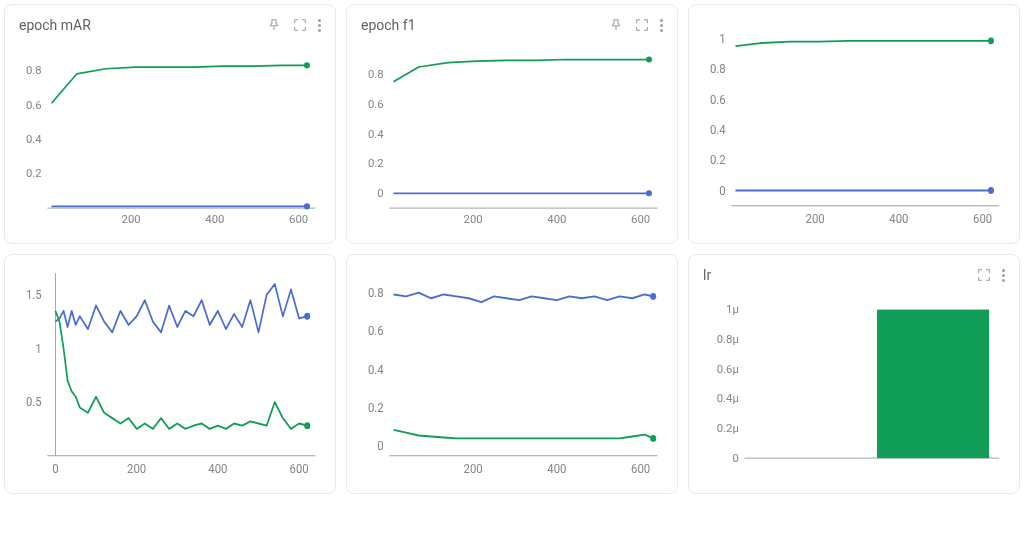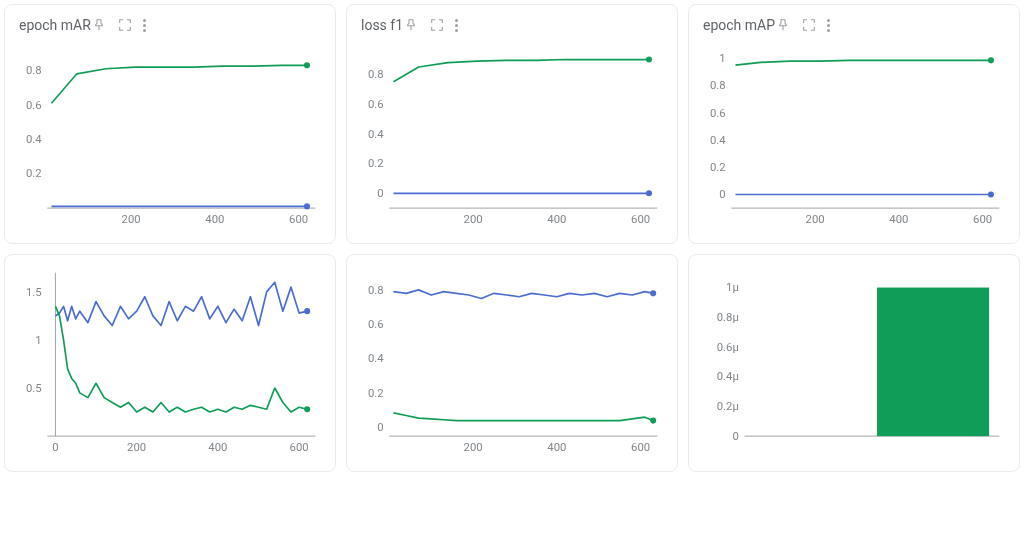--- a/index.html
+++ b/index.html
@@ -20,20 +20,21 @@
     border: 1px solid #e8eaed;
     border-radius: 8px;
     background: #fff;
     padding: 12px 14px 14px 14px;
     display: flex;
     flex-direction: column;
   }
   .card-header {
     display: flex;
     align-items: center;
+    justify-content: space-between;
     margin-bottom: 6px;
   }
   .card-title {
     color: #5f6368;
     font-size: 14px;
   }
   .card-icons {
     display: flex;
     gap: 10px;
     align-items: center;
@@ -116,21 +117,21 @@
           <text class="axis-label" x="24" y="37.15789473684208" text-anchor="end">0.8</text>
           <path d="M34.4 67.6 L61.1 36.8 L92.1 31.3 L123.2 29.5 L154.3 29.5 L185.3 29.5 L216.4 28.6 L247.4 28.6 L278.5 27.7 L305.1 27.7 " stroke="#0f9d58" fill="none" stroke-width="1.8" stroke-linejoin="round"></path>
           <circle cx="305.125" cy="27.726315789473688" r="3.2" fill="#0f9d58"></circle>
           <path d="M34.4 176.2 L61.1 176.2 L92.1 176.2 L123.2 176.2 L154.3 176.2 L185.3 176.2 L216.4 176.2 L247.4 176.2 L278.5 176.2 L305.1 176.2 " stroke="#4b6dd1" fill="none" stroke-width="1.8" stroke-linejoin="round"></path>
           <circle cx="305.125" cy="176.18947368421053" r="3.2" fill="#4b6dd1"></circle>
         </svg>
       </div>
     </div>
     <div class="card">
       <div class="card-header">
-        <div class="card-title">loss f1</div>
+        <div class="card-title">epoch f1</div>
         <div class="card-icons">
           <svg class="ico" viewBox="0 0 24 24">
             <path d="M9 4h6v5l2 3v1H7v-1l2-3V4z"></path>
             <line x1="12" y1="13" x2="12" y2="20"></line>
           </svg>
           <svg class="ico" viewBox="0 0 24 24">
             <path d="M4 9V4h5 M20 9V4h-5 M4 15v5h5 M20 15v5h-5"></path>
           </svg>
           <div class="dots">
             <span></span>
@@ -151,37 +152,20 @@
           <text class="axis-label" x="24" y="72.54545454545456" text-anchor="end">0.6</text>
           <text class="axis-label" x="24" y="41.27272727272728" text-anchor="end">0.8</text>
           <path d="M34.4 45.1 L61.1 29.5 L92.1 24.8 L123.2 23.2 L154.3 22.4 L185.3 22.4 L216.4 21.6 L247.4 21.6 L278.5 21.6 L305.1 21.6 " stroke="#0f9d58" fill="none" stroke-width="1.8" stroke-linejoin="round"></path>
           <circle cx="305.125" cy="21.636363636363654" r="3.2" fill="#0f9d58"></circle>
           <path d="M34.4 162.4 L61.1 162.4 L92.1 162.4 L123.2 162.4 L154.3 162.4 L185.3 162.4 L216.4 162.4 L247.4 162.4 L278.5 162.4 L305.1 162.4 " stroke="#4b6dd1" fill="none" stroke-width="1.8" stroke-linejoin="round"></path>
           <circle cx="305.125" cy="162.36363636363637" r="3.2" fill="#4b6dd1"></circle>
         </svg>
       </div>
     </div>
     <div class="card">
-      <div class="card-header">
-        <div class="card-title">epoch mAP</div>
-        <div class="card-icons">
-          <svg class="ico" viewBox="0 0 24 24">
-            <path d="M9 4h6v5l2 3v1H7v-1l2-3V4z"></path>
-            <line x1="12" y1="13" x2="12" y2="20"></line>
-          </svg>
-          <svg class="ico" viewBox="0 0 24 24">
-            <path d="M4 9V4h5 M20 9V4h-5 M4 15v5h5 M20 15v5h-5"></path>
-          </svg>
-          <div class="dots">
-            <span></span>
-            <span></span>
-            <span></span>
-          </div>
-        </div>
-      </div>
       <div class="chart-wrap">
         <svg class="chart" viewBox="0 0 320 200" preserveAspectRatio="none">
           <line class="axis-line-strong" x1="30" y1="178" x2="314" y2="178"></line>
           <text class="axis-label" x="118.75" y="194" text-anchor="middle">200</text>
           <text class="axis-label" x="207.5" y="194" text-anchor="middle">400</text>
           <text class="axis-label" x="296.25" y="194" text-anchor="middle">600</text>
           <text class="axis-label" x="24" y="167.66666666666666" text-anchor="end">0</text>
           <text class="axis-label" x="24" y="139" text-anchor="end">0.2</text>
           <text class="axis-label" x="24" y="110.33333333333334" text-anchor="end">0.4</text>
           <text class="axis-label" x="24" y="81.66666666666669" text-anchor="end">0.6</text>
@@ -226,20 +210,33 @@
           <text class="axis-label" x="24" y="64.3157894736842" text-anchor="end">0.6</text>
           <text class="axis-label" x="24" y="28.10526315789474" text-anchor="end">0.8</text>
           <path d="M34.4 25.9 L47.8 27.7 L61.1 24.1 L74.4 29.5 L87.7 25.9 L101.0 27.7 L114.3 29.5 L127.6 33.2 L140.9 27.7 L154.3 29.5 L167.6 31.3 L180.9 27.7 L194.2 29.5 L207.5 31.3 L220.8 27.7 L234.1 29.5 L247.4 27.7 L260.8 31.3 L274.1 27.7 L287.4 29.5 L300.7 25.9 L309.6 27.7 " stroke="#4b6dd1" fill="none" stroke-width="1.8" stroke-linejoin="round"></path>
           <circle cx="309.5625" cy="27.726315789473688" r="3.2" fill="#4b6dd1"></circle>
           <path d="M34.4 153.6 L47.8 156.3 L61.1 159.0 L74.4 159.9 L87.7 160.8 L101.0 161.7 L114.3 161.7 L127.6 161.7 L140.9 161.7 L154.3 161.7 L167.6 161.7 L180.9 161.7 L194.2 161.7 L207.5 161.7 L220.8 161.7 L234.1 161.7 L247.4 161.7 L260.8 161.7 L274.1 161.7 L287.4 159.9 L300.7 158.1 L309.6 161.7 " stroke="#0f9d58" fill="none" stroke-width="1.8" stroke-linejoin="round"></path>
           <circle cx="309.5625" cy="161.70526315789473" r="3.2" fill="#0f9d58"></circle>
         </svg>
       </div>
     </div>
     <div class="card">
+      <div class="card-header">
+        <div class="card-title">lr</div>
+        <div class="card-icons">
+          <svg class="ico" viewBox="0 0 24 24">
+            <path d="M4 9V4h5 M20 9V4h-5 M4 15v5h5 M20 15v5h-5"></path>
+          </svg>
+          <div class="dots">
+            <span></span>
+            <span></span>
+            <span></span>
+          </div>
+        </div>
+      </div>
       <div class="chart-wrap">
         <svg class="chart" viewBox="0 0 320 200" preserveAspectRatio="none">
           <line class="axis-line-strong" x1="44" y1="178" x2="314" y2="178"></line>
           <text class="axis-label" x="38" y="182" text-anchor="end">0</text>
           <text class="axis-label" x="38" y="150.72727272727272" text-anchor="end">0.2μ</text>
           <text class="axis-label" x="38" y="119.45454545454545" text-anchor="end">0.4μ</text>
           <text class="axis-label" x="38" y="88.18181818181819" text-anchor="end">0.6μ</text>
           <text class="axis-label" x="38" y="56.90909090909091" text-anchor="end">0.8μ</text>
           <text class="axis-label" x="38" y="25.636363636363654" text-anchor="end">1μ</text>
           <rect x="184.4" y="21.636363636363654" width="118.79999999999998" height="156.36363636363635" fill="#0f9d58"></rect>

